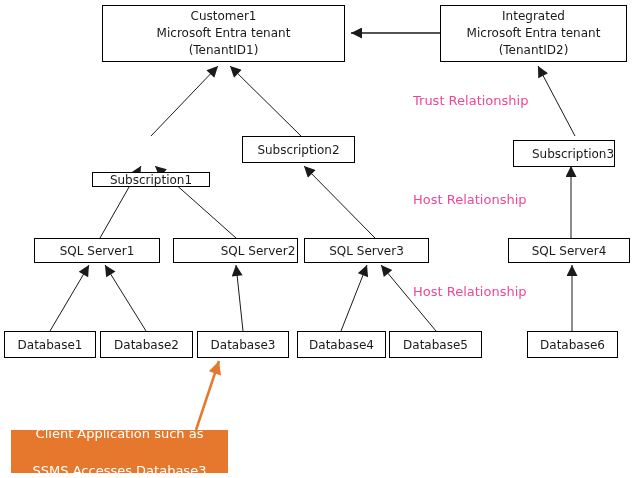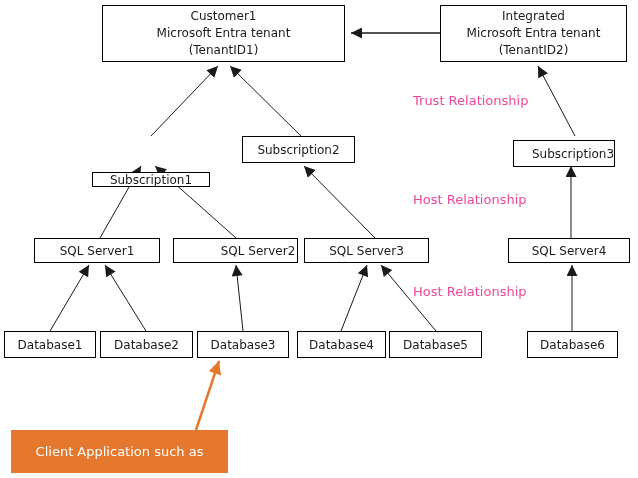--- a/index.html
+++ b/index.html
@@ -115,15 +115,16 @@
   <div class="node" style="left:527px;top:331px;width:91px;height:27px;">
     <span>Database6</span>
   </div>
 
   <div class="rel-label" style="left:413px;top:93px;">Trust Relationship</div>
   <div class="rel-label" style="left:413px;top:192px;">Host Relationship</div>
   <div class="rel-label" style="left:413px;top:284px;">Host Relationship</div>
 
   <div class="callout">
     <span>Client Application such as</span>
+    <span>SSMS Accesses Database3</span>
   </div>
 
 </div>
 
 </body></html>

